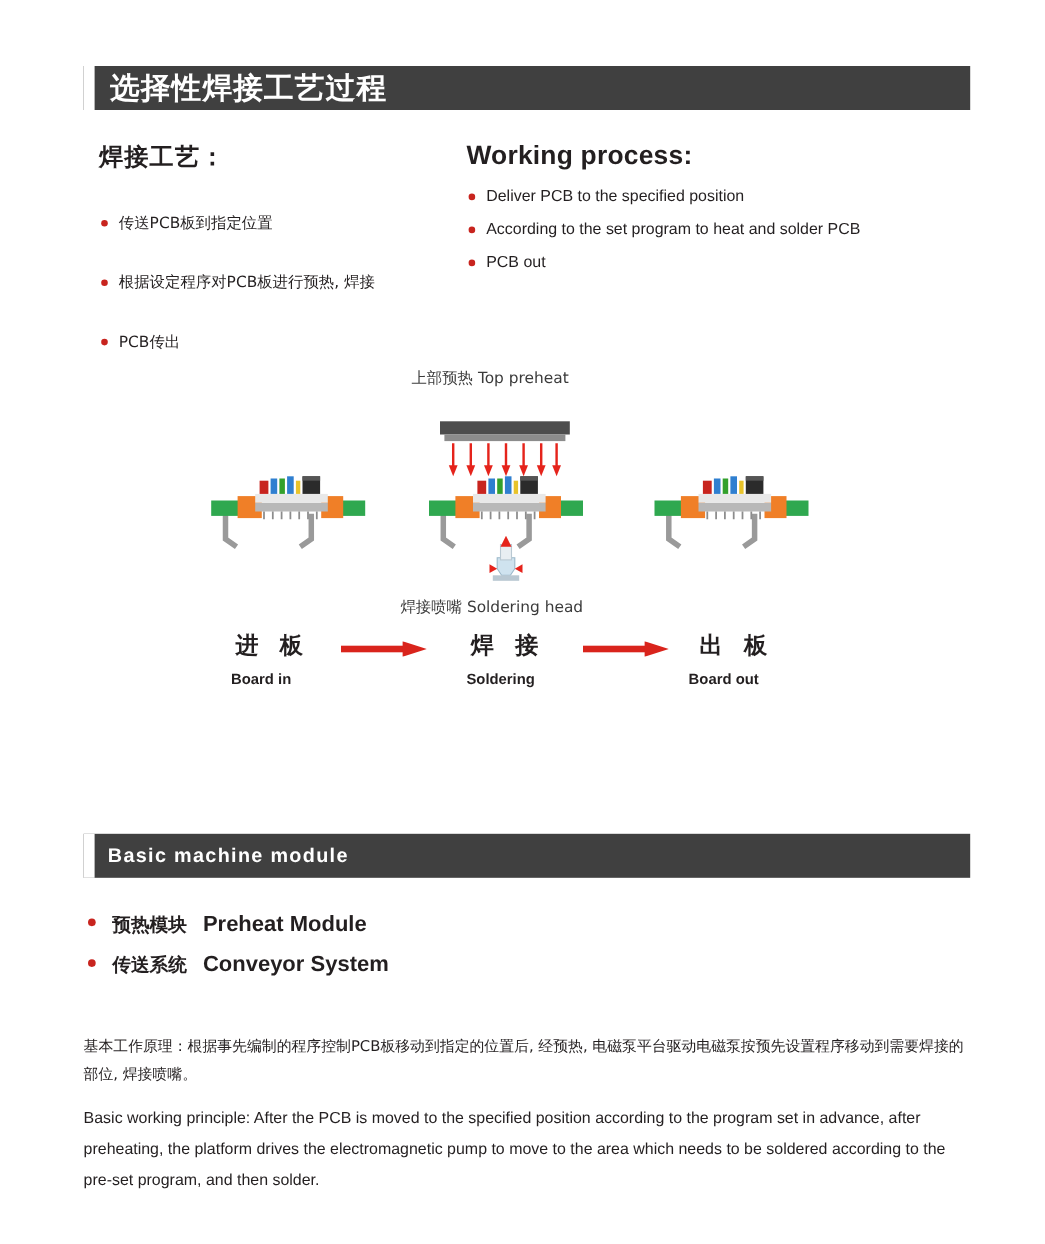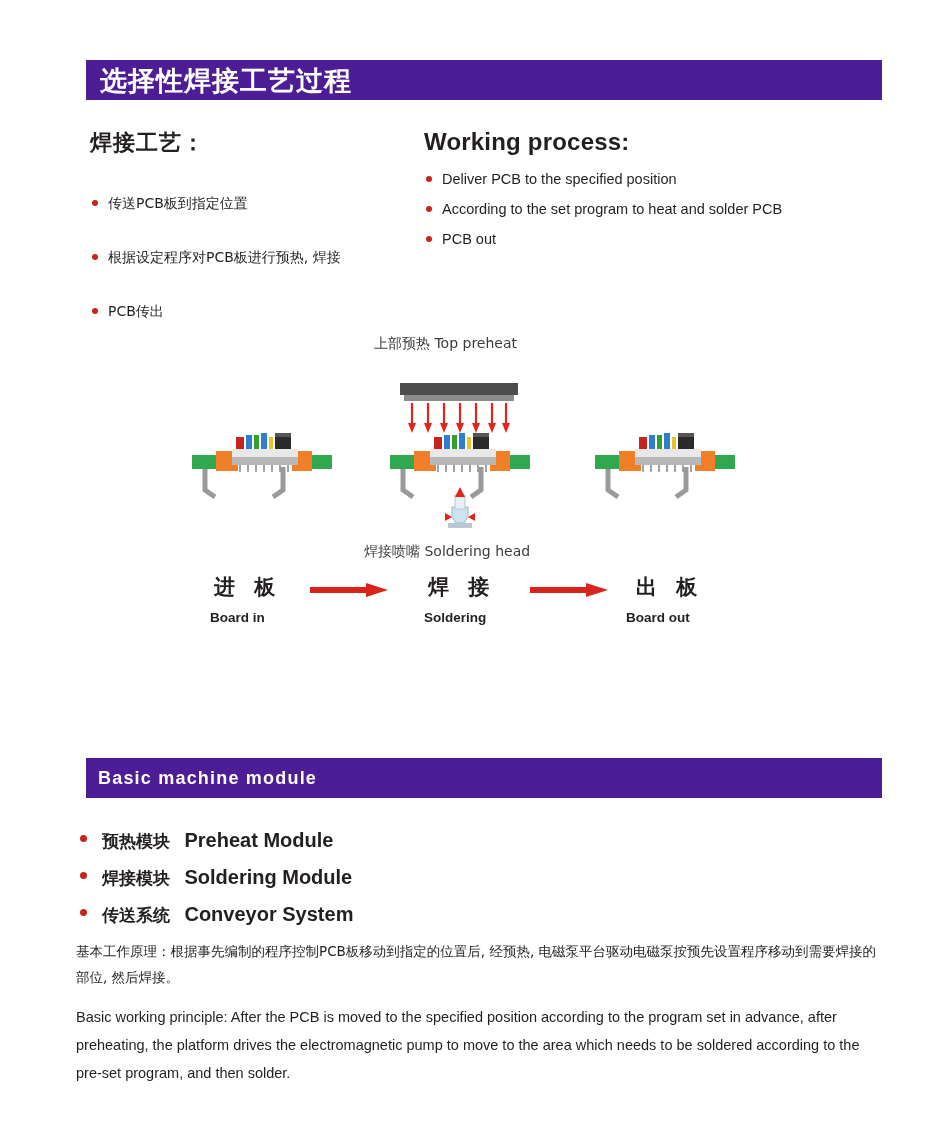--- a/index.html
+++ b/index.html
@@ -15,21 +15,21 @@
     color: #231f20;
     overflow: hidden;
   }
 
   
   .banner {
     position: absolute;
     left: 76px;
     width: 806px;
     height: 40px;
-    background: #4c1d95;
+    background: #404040;
     display: flex;
     align-items: center;
   }
   .banner .bar {
     width: 10px;
     height: 40px;
     background: #ffffff;
     flex: 0 0 auto;
   }
   .banner .cn {
@@ -409,26 +409,22 @@
   <div class="en">Basic machine module</div>
 </div>
 
 <div id="modules">
   <ul>
     <li>
       <span class="m-cn">预热模块</span>
       <span class="m-en">Preheat Module</span>
     </li>
     <li>
-      <span class="m-cn">焊接模块</span>
-      <span class="m-en">Soldering Module</span>
-    </li>
-    <li>
       <span class="m-cn">传送系统</span>
       <span class="m-en">Conveyor System</span>
     </li>
   </ul>
 </div>
 
 <div id="paras">
-  <p class="p-cn">基本工作原理：根据事先编制的程序控制PCB板移动到指定的位置后, 经预热, 电磁泵平台驱动电磁泵按预先设置程序移动到需要焊接的部位, 然后焊接。</p>
+  <p class="p-cn">基本工作原理：根据事先编制的程序控制PCB板移动到指定的位置后, 经预热, 电磁泵平台驱动电磁泵按预先设置程序移动到需要焊接的部位, 焊接喷嘴。</p>
   <p class="p-en">Basic working principle: After the PCB is moved to the specified position according to the program set in advance, after preheating, the platform drives the electromagnetic pump to move to the area which needs to be soldered according to the pre-set program, and then solder.</p>
 </div>
 
 </body></html>

